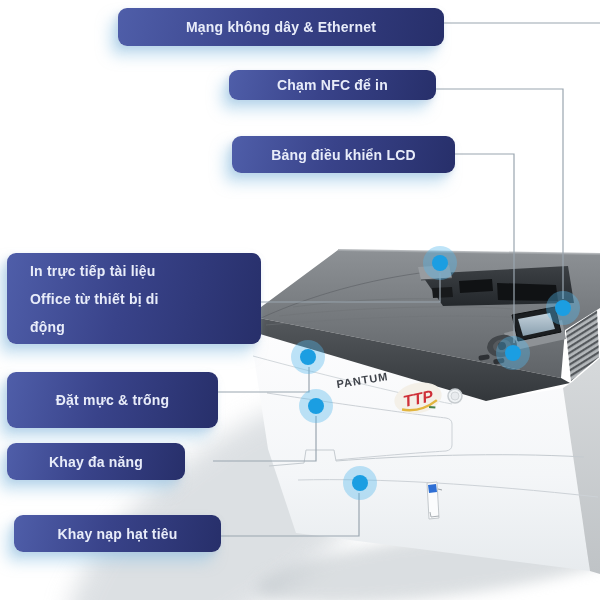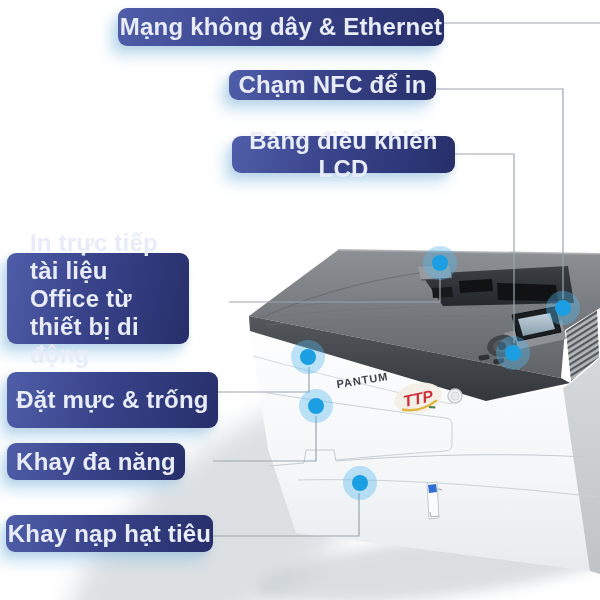--- a/index.html
+++ b/index.html
@@ -6,30 +6,30 @@
   #stage{
     position:relative;width:600px;height:600px;overflow:hidden;background:#ffffff;
     font-family:"Liberation Sans","DejaVu Sans",sans-serif;
   }
   #scene{position:absolute;left:0;top:0;}
   .callout{
     position:absolute;display:flex;align-items:center;justify-content:center;
     text-align:center;color:#e8ecf9;border-radius:9px;
     background:linear-gradient(103deg,#4f5ea9 0%,#39438a 45%,#272f6a 100%);
     box-shadow:-8px 10px 14px rgba(148,198,230,.5), -2px 3px 6px rgba(160,180,210,.35);
-    font-size:24px;font-weight:bold;letter-spacing:.2px;white-space:pre-line;
+    font-size:14px;font-weight:bold;letter-spacing:.2px;white-space:pre-line;
   }
   #c1{left:118px;top:8px;width:326px;height:38px;}
   #c2{left:229px;top:70px;width:207px;height:30px;}
   #c3{left:232px;top:136px;width:223px;height:37px;border-radius:9px;}
-  #c4{left:7px;top:253px;width:182px;height:91px;justify-content:flex-start;
+  #c4{left:7px;top:253px;width:254px;height:91px;justify-content:flex-start;
       text-align:left;padding-left:23px;box-sizing:border-box;line-height:28px;}
   #c5{left:7px;top:372px;width:211px;height:56px;}
   #c6{left:7px;top:443px;width:178px;height:37px;}
-  #c7{left:6px;top:515px;width:207px;height:37px;}
+  #c7{left:14px;top:515px;width:207px;height:37px;}
 </style>
 </head>
 <body>
 
 <div id="stage">
 
   <svg id="scene" width="600" height="600" viewBox="0 0 600 600">
     <defs>
       <linearGradient id="gTop" x1="0" y1="0" x2="0" y2="1">
         <stop offset="0" stop-color="#8d9195"></stop>

